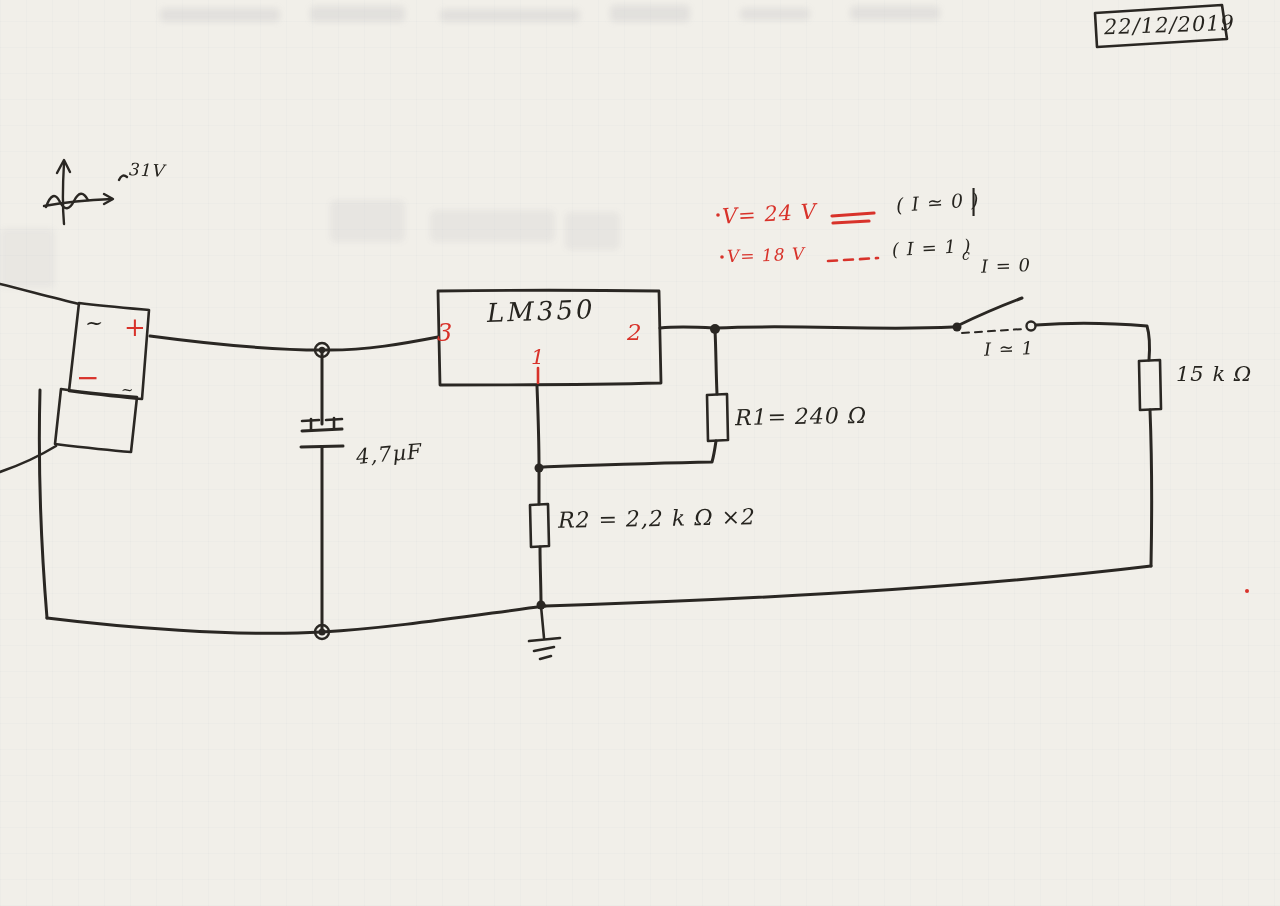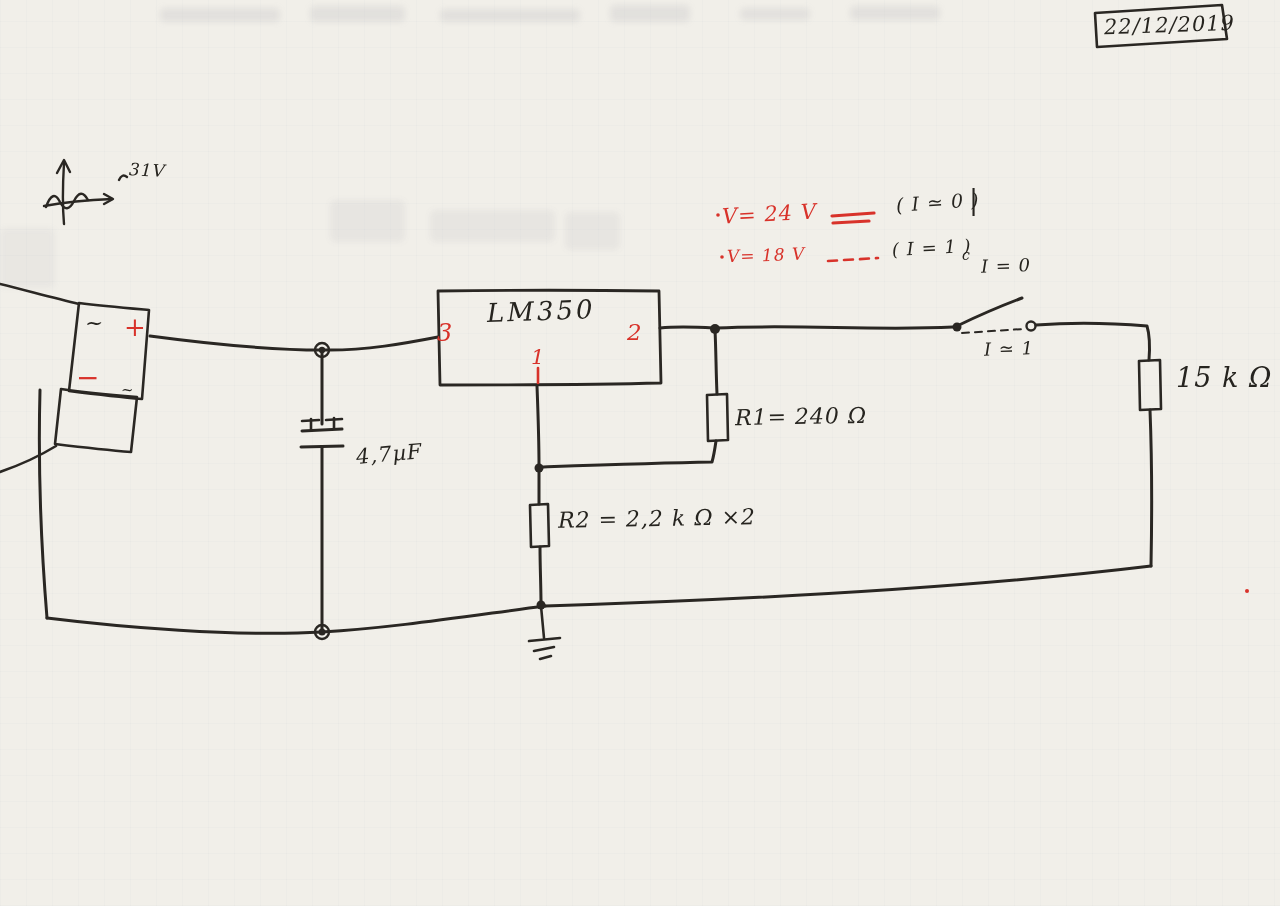--- a/index.html
+++ b/index.html
@@ -162,21 +162,21 @@
   <div class="hw" style="left:121px;top:383px;font-size:15px;">~</div>
 
   <div class="hw" style="left:487px;top:298px;font-size:26px;letter-spacing:3px;transform:rotate(-2deg);">LM350</div>
   <div class="hw red" style="left:437px;top:321px;font-size:24px;">3</div>
   <div class="hw red" style="left:627px;top:321px;font-size:23px;">2</div>
   <div class="hw red" style="left:531px;top:347px;font-size:21px;">1</div>
 
   <div class="hw" style="left:356px;top:444px;font-size:21px;transform:rotate(-5deg);">4,7µF</div>
   <div class="hw" style="left:735px;top:406px;font-size:22px;transform:rotate(-1deg);">R1= 240 Ω</div>
   <div class="hw" style="left:558px;top:508px;font-size:22px;transform:rotate(-1deg);">R2 = 2,2 k Ω ×2</div>
-  <div class="hw" style="left:1176px;top:364px;font-size:27px;">15 k Ω</div>
+  <div class="hw" style="left:1176px;top:364px;font-size:21px;">15 k Ω</div>
 
   <div class="hw" style="left:981px;top:257px;font-size:18px;transform:rotate(-2deg);">I = 0</div>
   <div class="hw" style="left:984px;top:340px;font-size:18px;transform:rotate(-2deg);">I ≃ 1</div>
 
   <div class="hw red" style="left:722px;top:204px;font-size:21px;transform:rotate(-3deg);">V= 24 V</div>
   <div class="hw" style="left:896px;top:193px;font-size:19px;transform:rotate(-4deg);">( I ≃ 0 )</div>
   <div class="hw" style="left:969px;top:186px;font-size:27px;">|</div>
   <div class="hw red" style="left:727px;top:247px;font-size:17px;transform:rotate(-2deg);">V= 18 V</div>
   <div class="hw" style="left:892px;top:239px;font-size:18px;transform:rotate(-3deg);">( I = 1 )</div>
   <div class="hw" style="left:962px;top:248px;font-size:14px;">c</div>

